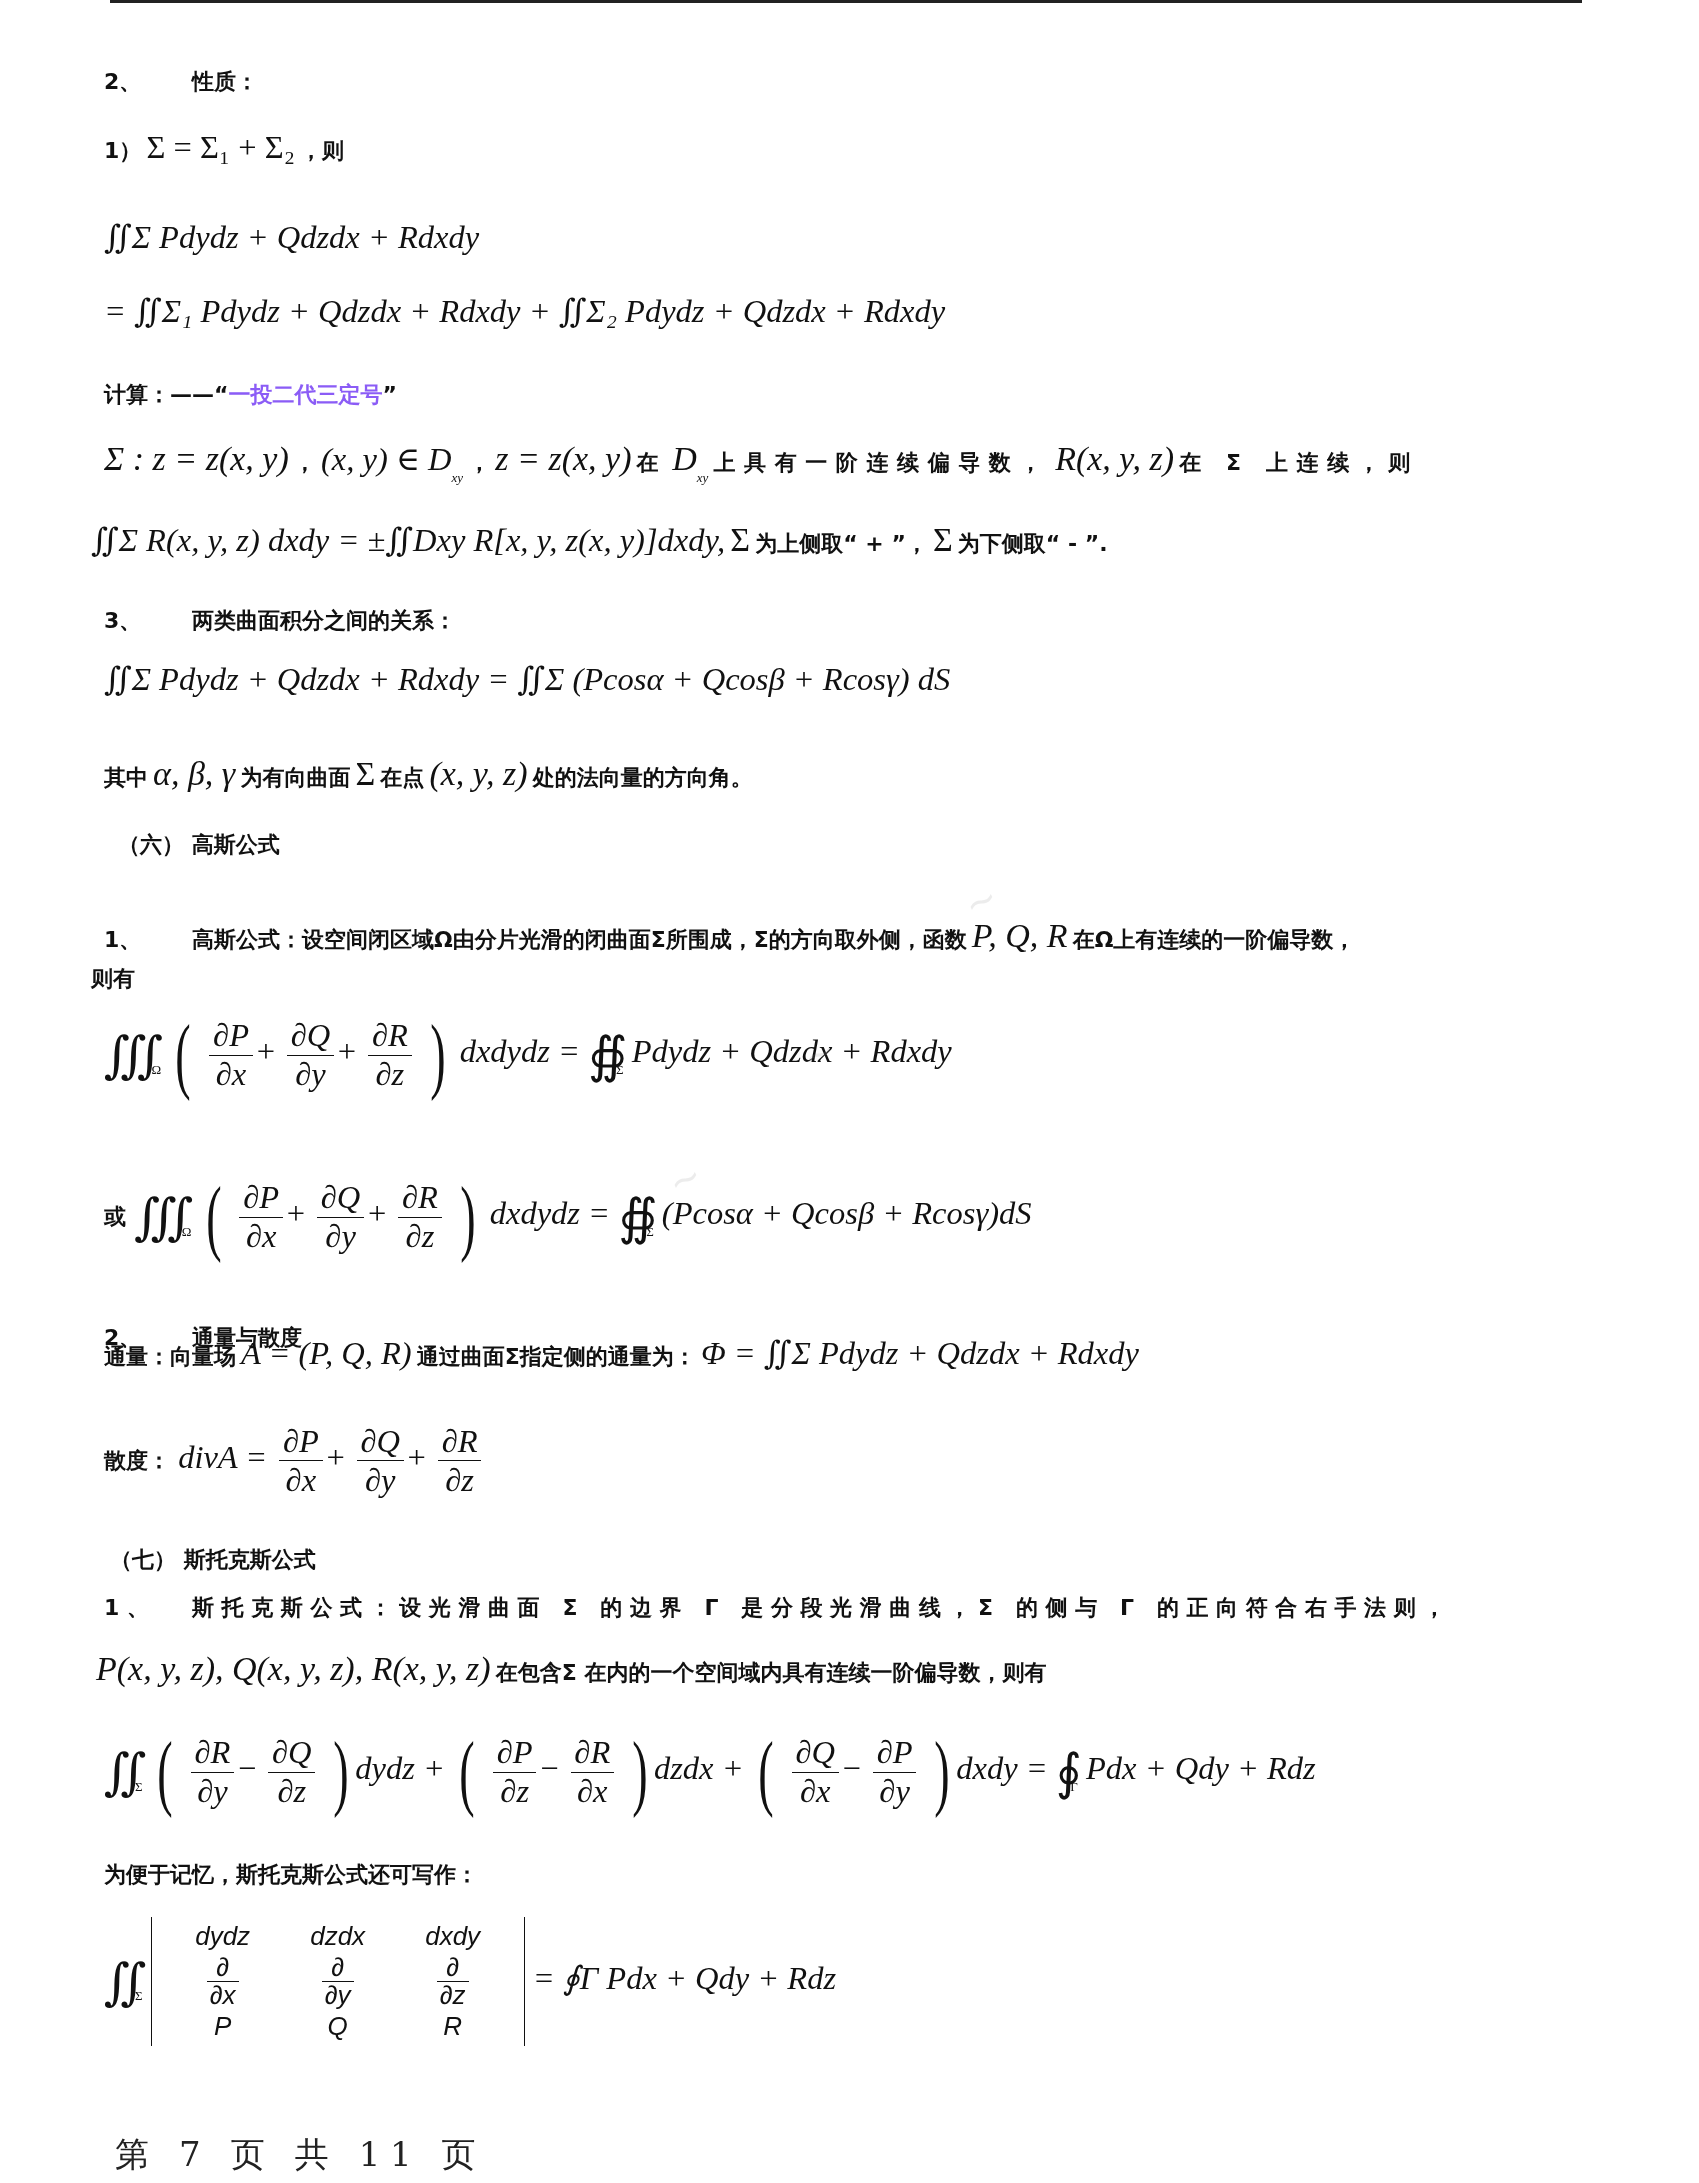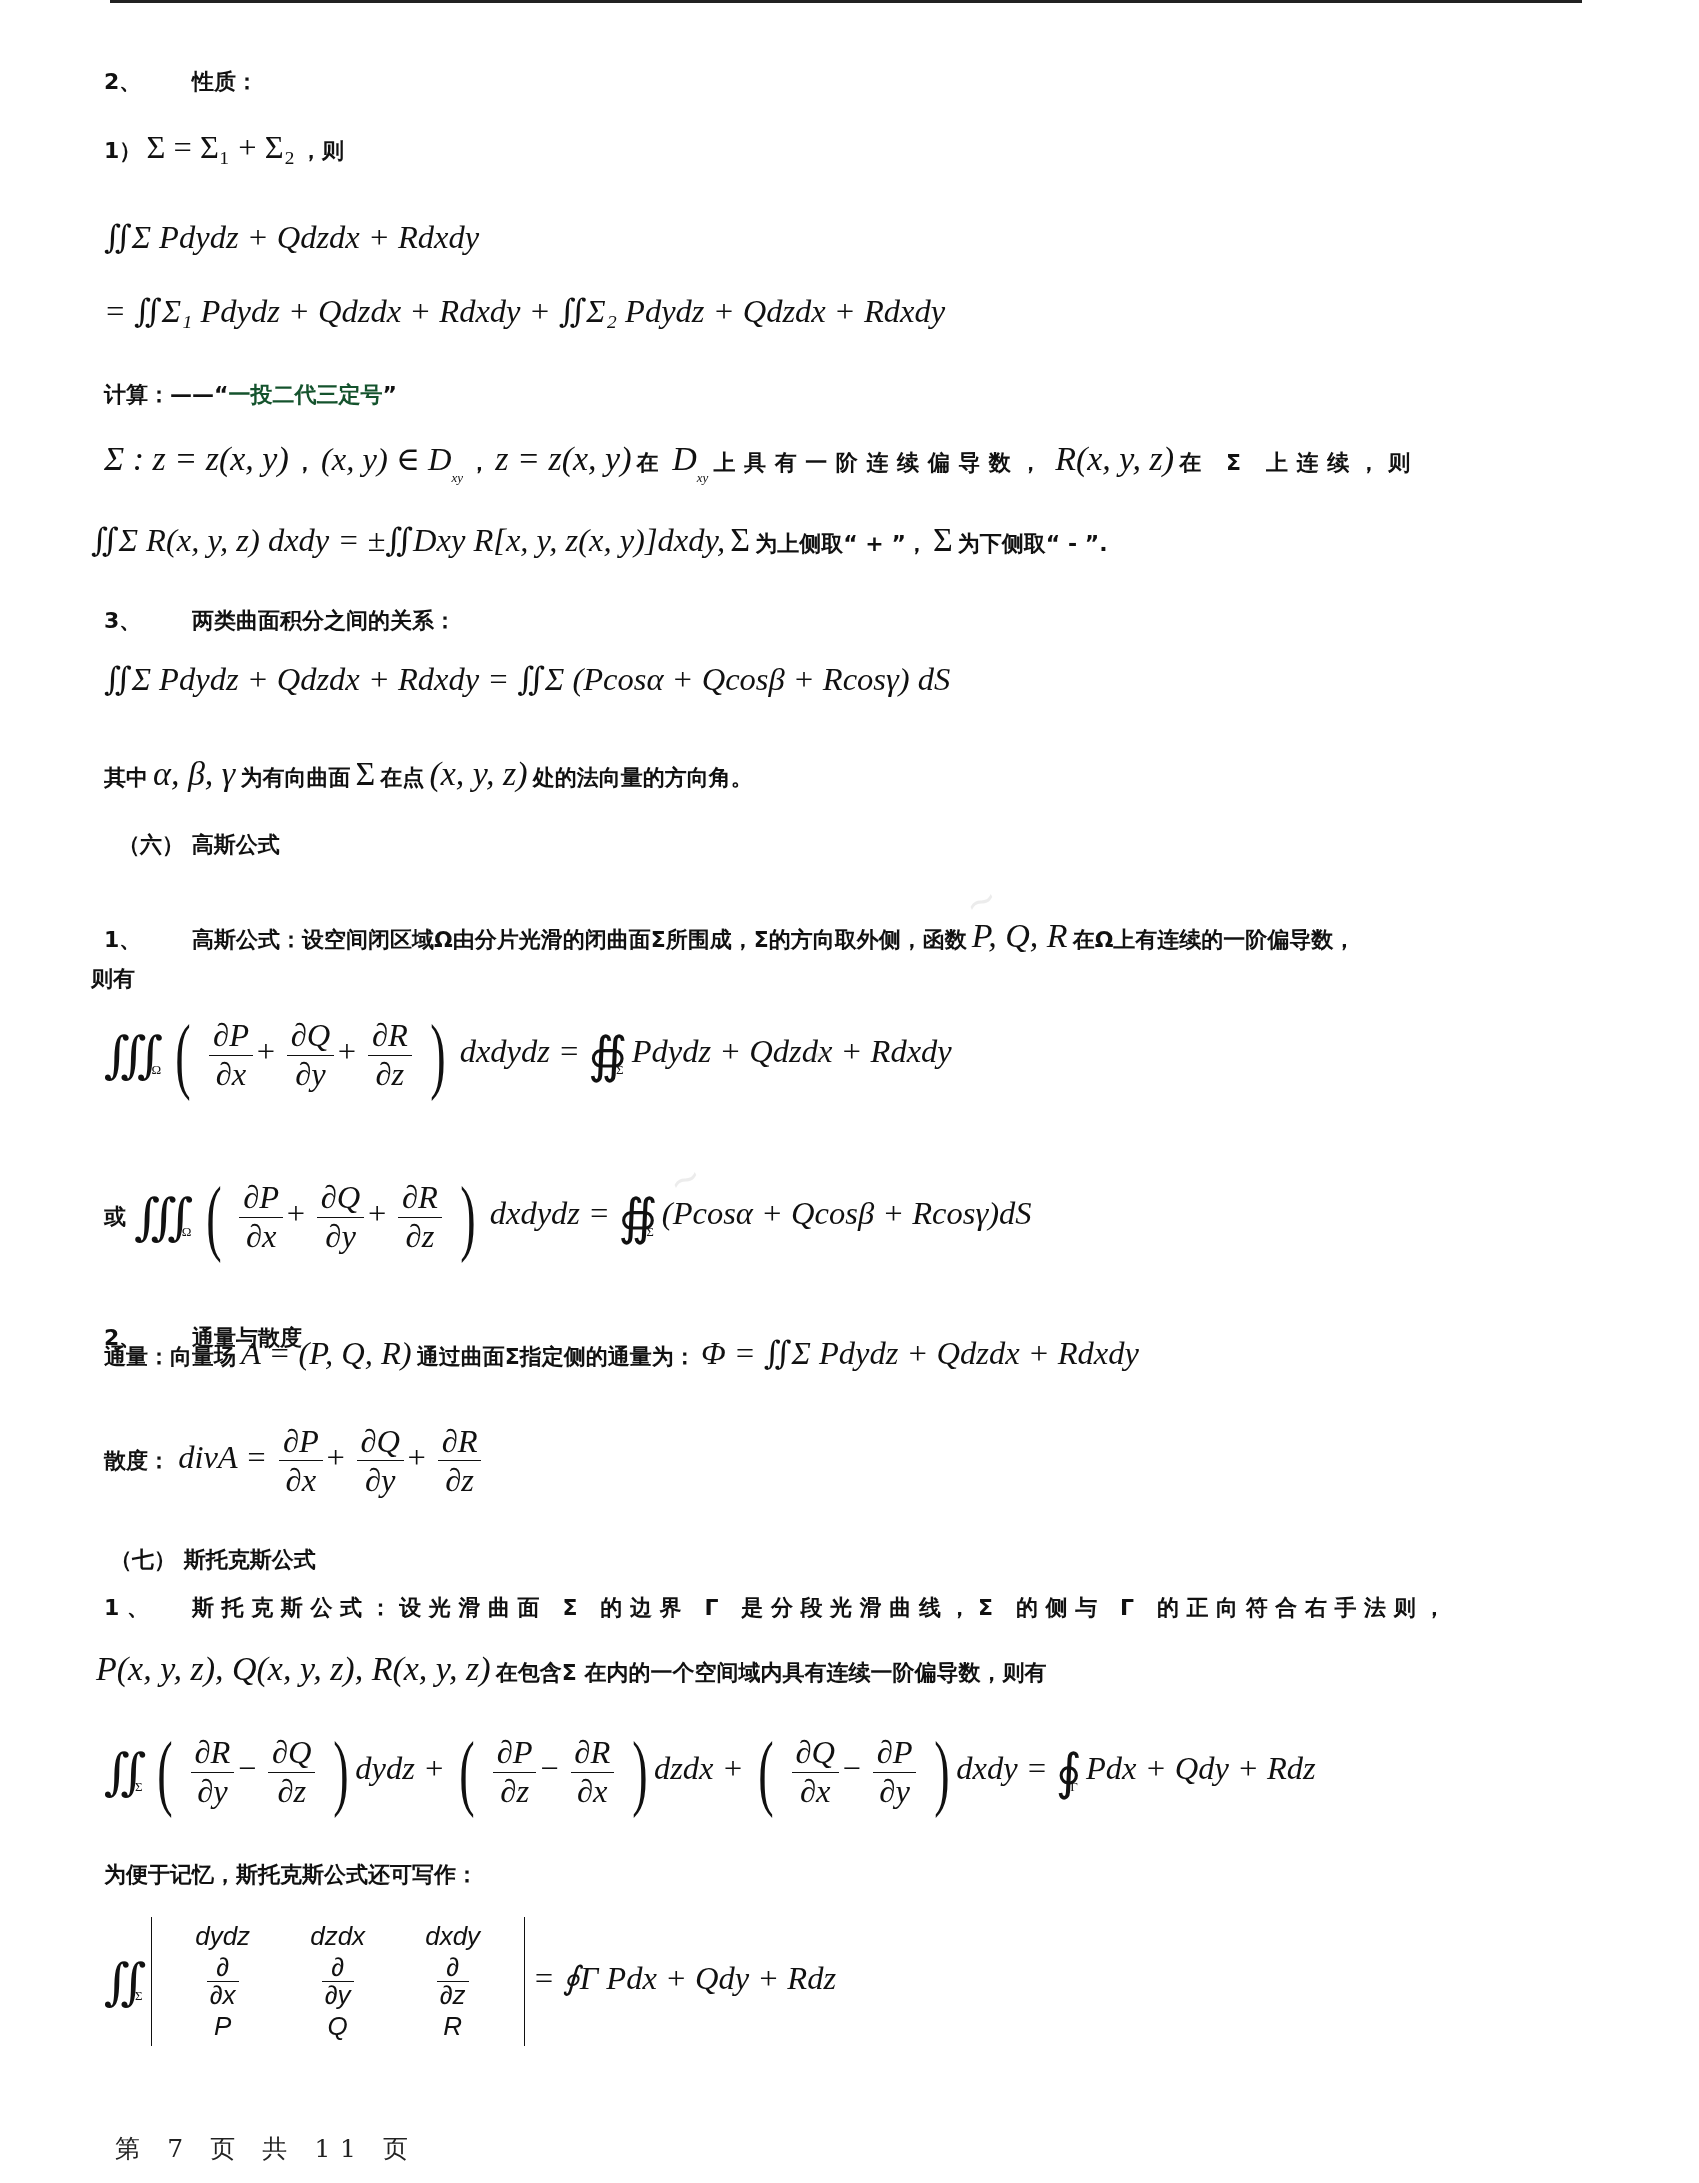--- a/index.html
+++ b/index.html
@@ -6,32 +6,32 @@
   body { width:1700px; height:2183px; position:relative; overflow:hidden;
          font-family:"DejaVu Sans", sans-serif; color:#111; }
   .rule { position:absolute; left:110px; top:0; width:1472px; height:2.9px; background:#222; }
   .ln { position:absolute; white-space:nowrap; }
   .cn { font-family:"DejaVu Sans", sans-serif; font-weight:bold; font-size:22px; }
   .cn-sp { letter-spacing:8.6px; }
   .math { font-family:"Liberation Serif", "DejaVu Serif", serif; font-size:32.5px; }
   .m-big { font-size:34px; }
   .it { font-style:italic; }
   .num { display:inline-block; width:88px; }
-  .red { color:#14532d;text-align:right; }
+  .red { color:#8b5cf6;text-align:right; }
   .int { font-size:42px; font-style:normal; vertical-align:-5.7px; letter-spacing:-9.6px; }
   .int-lg { font-size:50px; vertical-align:-9.6px; letter-spacing:-11.5px; }
   sub, .sub { font-size:13px; vertical-align:-11.5px; }
   .frac { display:inline-flex; flex-direction:column; align-items:center; vertical-align:middle; margin:0 3.8px; }
   .frac .n { border-bottom:1.9px solid #111; padding:0 3.8px 1.9px; line-height:1.05; }
   .frac .d { padding:1.9px 3.8px 0; line-height:1.05; }
   .paren { font-size:84px; font-weight:100; vertical-align:middle; line-height:1; transform:scaleX(0.55); display:inline-block; }
   .det { display:inline-grid; grid-template-columns:repeat(3,115px); row-gap:1.9px; border-left:1.9px solid #111; border-right:1.9px solid #111; padding:3.8px 13.4px; vertical-align:middle; text-align:center; }
   .det .cell { font-family:Liberation Sans, sans-serif; font-size:26px; }
   .det .frac .n, .det .frac .d { padding:0 9.6px; }
-  .footer { font-family:"DejaVu Serif", serif; font-size:25px; color:#222; letter-spacing:9.6px; }
+  .footer { font-family:"DejaVu Serif", serif; font-size:34px; color:#222; letter-spacing:9.6px; }
   .wm { position:absolute; color:rgba(150,150,150,0.18); font-size:38px; transform:rotate(-25deg); }
 </style>
 </head>
 <body>
 
 <div class="rule"></div>
 
 <div class="ln cn" style="left:104px; top:67px;">
   <span class="num">2、</span><span>性质：</span>
 </div>

